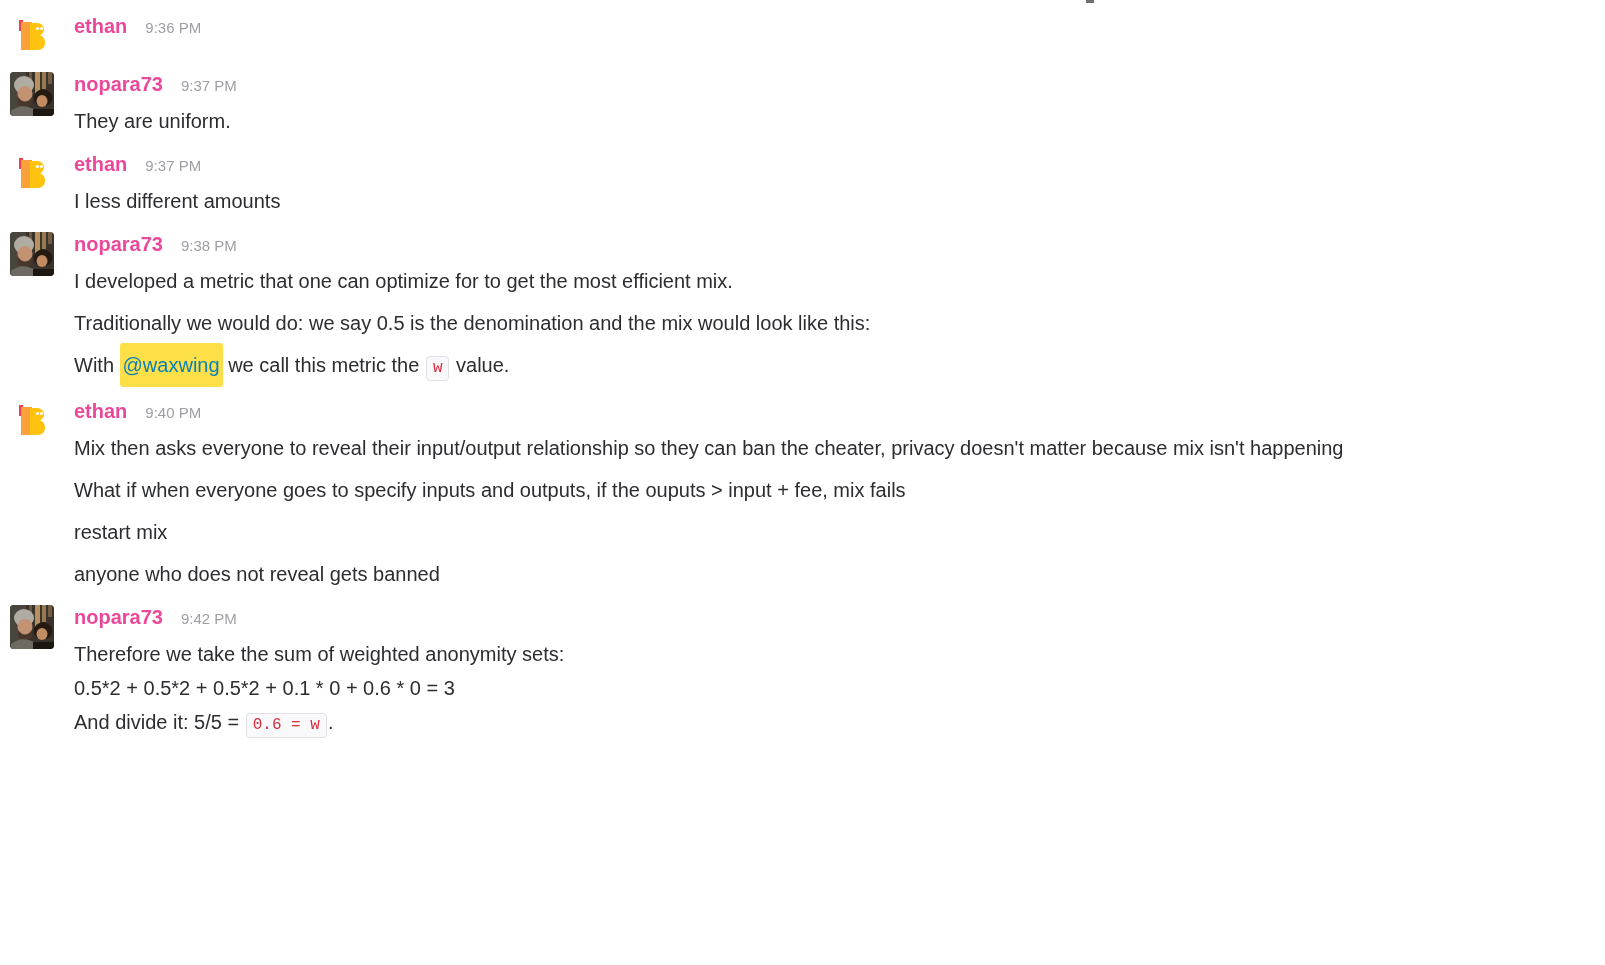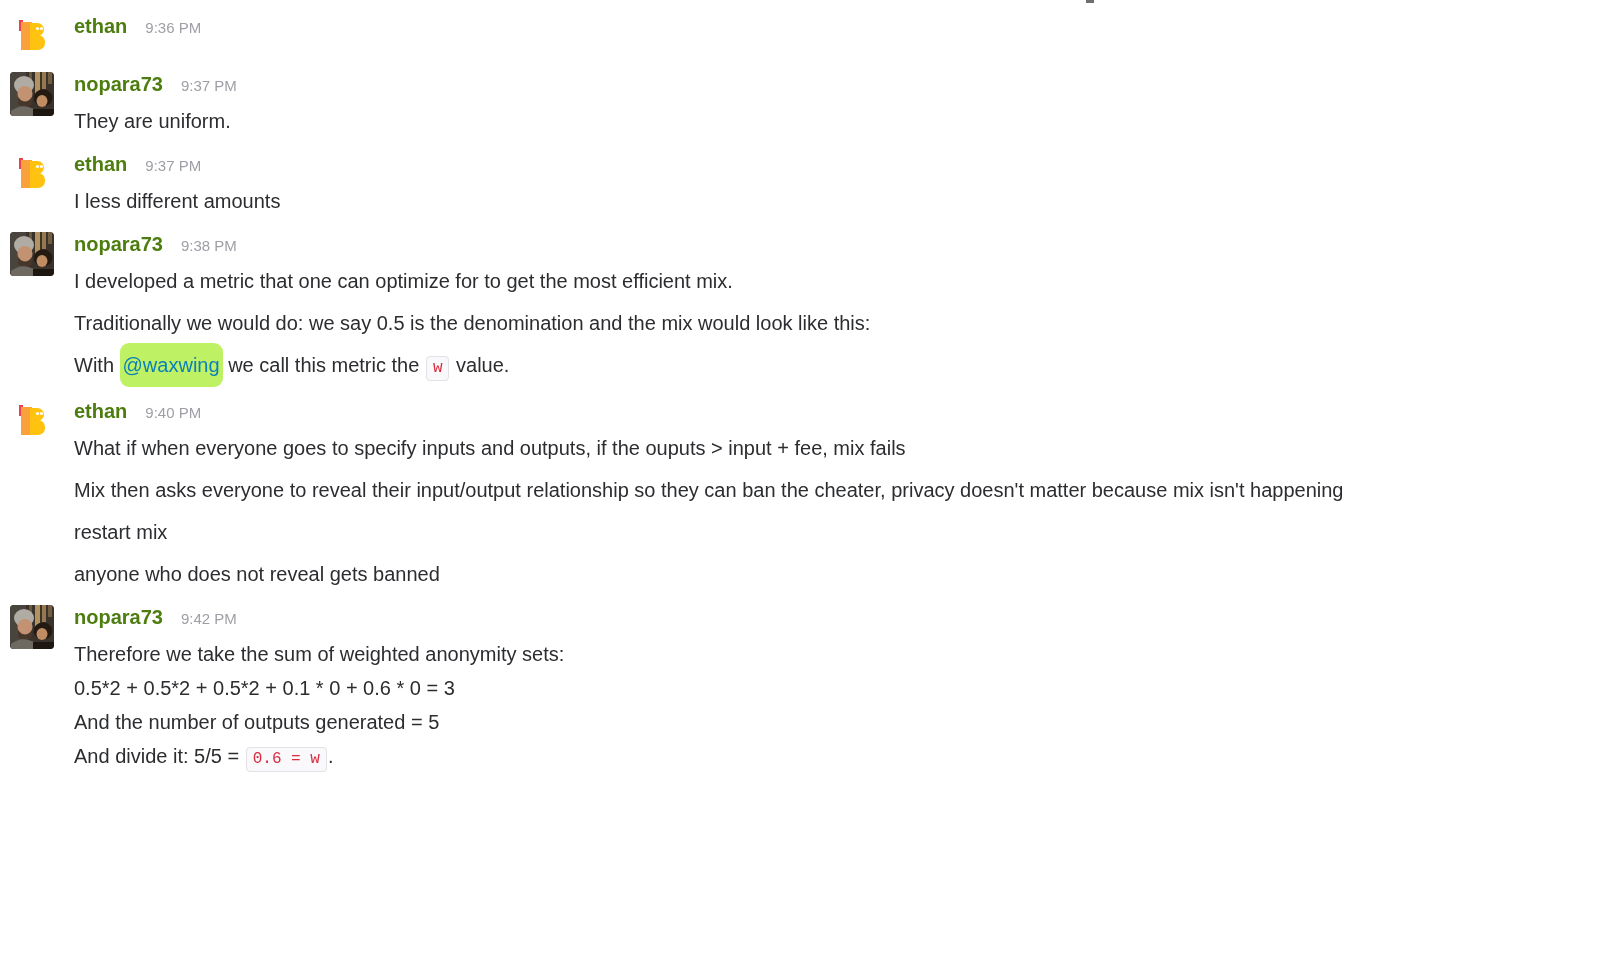--- a/index.html
+++ b/index.html
@@ -20,29 +20,29 @@
     margin-left: 10px;
     border-radius: 4px;
     overflow: hidden;
     flex: none;
     cursor: pointer;
     background: #fff;
   }
   .avatar svg { display: block; width: 44px; height: 44px; }
   .content { margin-left: 20px; padding-right: 10px; flex: 1; min-width: 0; }
   .header { display: flex; align-items: baseline; line-height: 24px; white-space: nowrap; }
-  .name { font-weight: bold; font-size: 20px; color: #4d7c0f; cursor: pointer; }
+  .name { font-weight: bold; font-size: 20px; color: #ec4899; cursor: pointer; }
   .time { font-size: 15px; color: #9e9ea6; margin-left: 18px; cursor: pointer; }
   .msg { margin-top: 6px; }
   .msg + .msg { margin-top: 8px; }
   .line { font-size: 20px; line-height: 34px; white-space: nowrap; }
   .mention {
     color: #0b80b9;
-    background: #bef264;
-    border-radius: 9px;
+    background: #fde047;
+    border-radius: 3px;
     padding: 11px 3px;
     cursor: pointer;
   }
   code.inline-code {
     font-family: "Liberation Mono", "DejaVu Sans Mono", monospace;
     font-size: 16px;
     color: #d72b3f;
     background: #f9f9fb;
     border: 1px solid #e1e1e6;
     border-radius: 4px;
@@ -179,24 +179,24 @@
     <circle cx="27.5" cy="14.5" r="1.6" fill="#ffffff"></circle>
     <circle cx="31.5" cy="14.5" r="1.6" fill="#ffffff"></circle>
   </svg>
 </div>
       <div class="content">
         <div class="header">
           <span class="name">ethan</span>
           <span class="time">9:40 PM</span>
         </div>
         <div class="msg">
+          <div class="line"><span>Mix then asks everyone to reveal their input/output relationship so they can ban the cheater, privacy doesn't matter because mix isn't happening</span></div>
+        </div>
+        <div class="msg">
           <div class="line"><span>What if when everyone goes to specify inputs and outputs, if the ouputs &gt; input + fee, mix fails</span></div>
-        </div>
-        <div class="msg">
-          <div class="line"><span>Mix then asks everyone to reveal their input/output relationship so they can ban the cheater, privacy doesn't matter because mix isn't happening</span></div>
         </div>
         <div class="msg">
           <div class="line"><span>restart mix</span></div>
         </div>
         <div class="msg">
           <div class="line"><span>anyone who does not reveal gets banned</span></div>
         </div>
       </div>
     </div>
     <div class="group">
@@ -218,18 +218,17 @@
   </svg>
 </div>
       <div class="content">
         <div class="header">
           <span class="name">nopara73</span>
           <span class="time">9:42 PM</span>
         </div>
         <div class="msg">
           <div class="line"><span>Therefore we take the sum of weighted anonymity sets:</span></div>
           <div class="line"><span>0.5*2 + 0.5*2 + 0.5*2 + 0.1 * 0 + 0.6 * 0 = 3</span></div>
-          <div class="line"><span>And the number of outputs generated = 5</span></div>
           <div class="line"><span>And divide it: 5/5 = </span><code class="inline-code">0.6 = w</code><span>.</span></div>
         </div>
       </div>
     </div>
   </div>
 
 </body></html>

